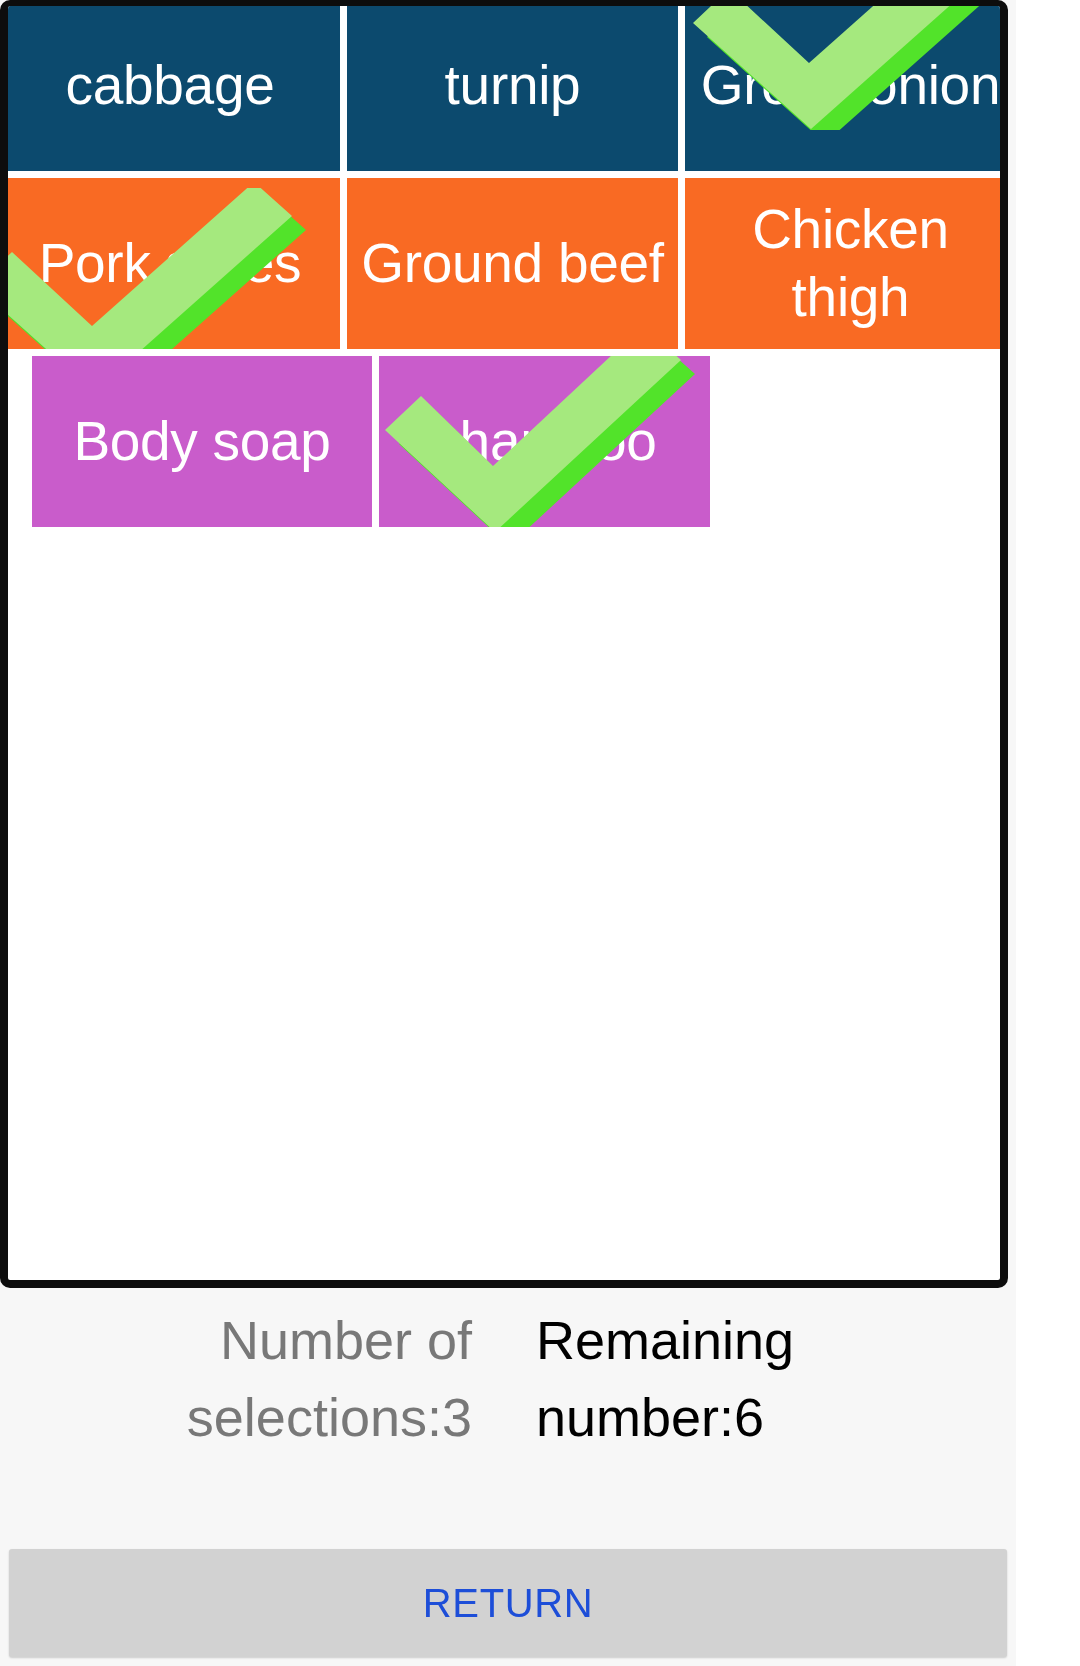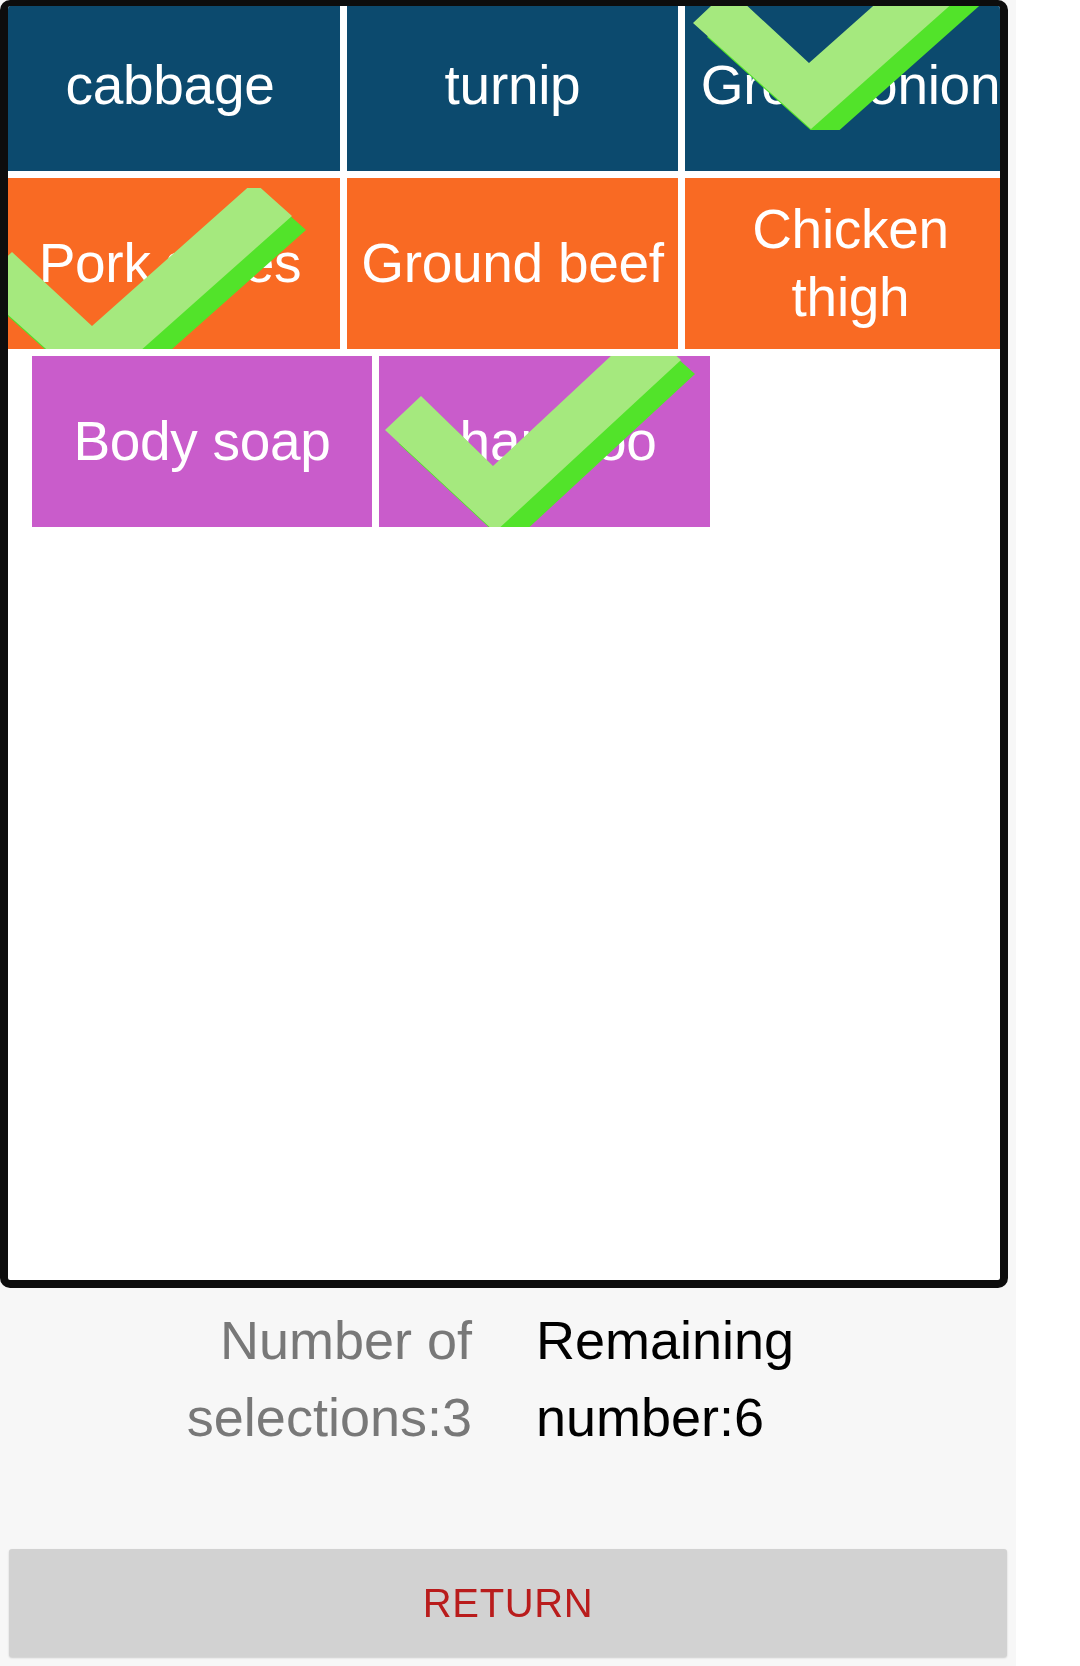--- a/index.html
+++ b/index.html
@@ -129,21 +129,21 @@
   
   .return-btn {
     position: absolute;
     left: 9px;
     top: 1549px;
     width: 998px;
     height: 108px;
     background: #d2d2d2;
     border: none;
     border-radius: 3px;
-    color: #b91c1c;
+    color: #1d4ed8;
     font-family: "Liberation Sans", sans-serif;
     font-size: 40px;
     letter-spacing: 0.6px;
     display: flex;
     align-items: center;
     justify-content: center;
     box-shadow: 0 1px 2px rgba(0,0,0,0.18);
     cursor: pointer;
   }
 </style>

